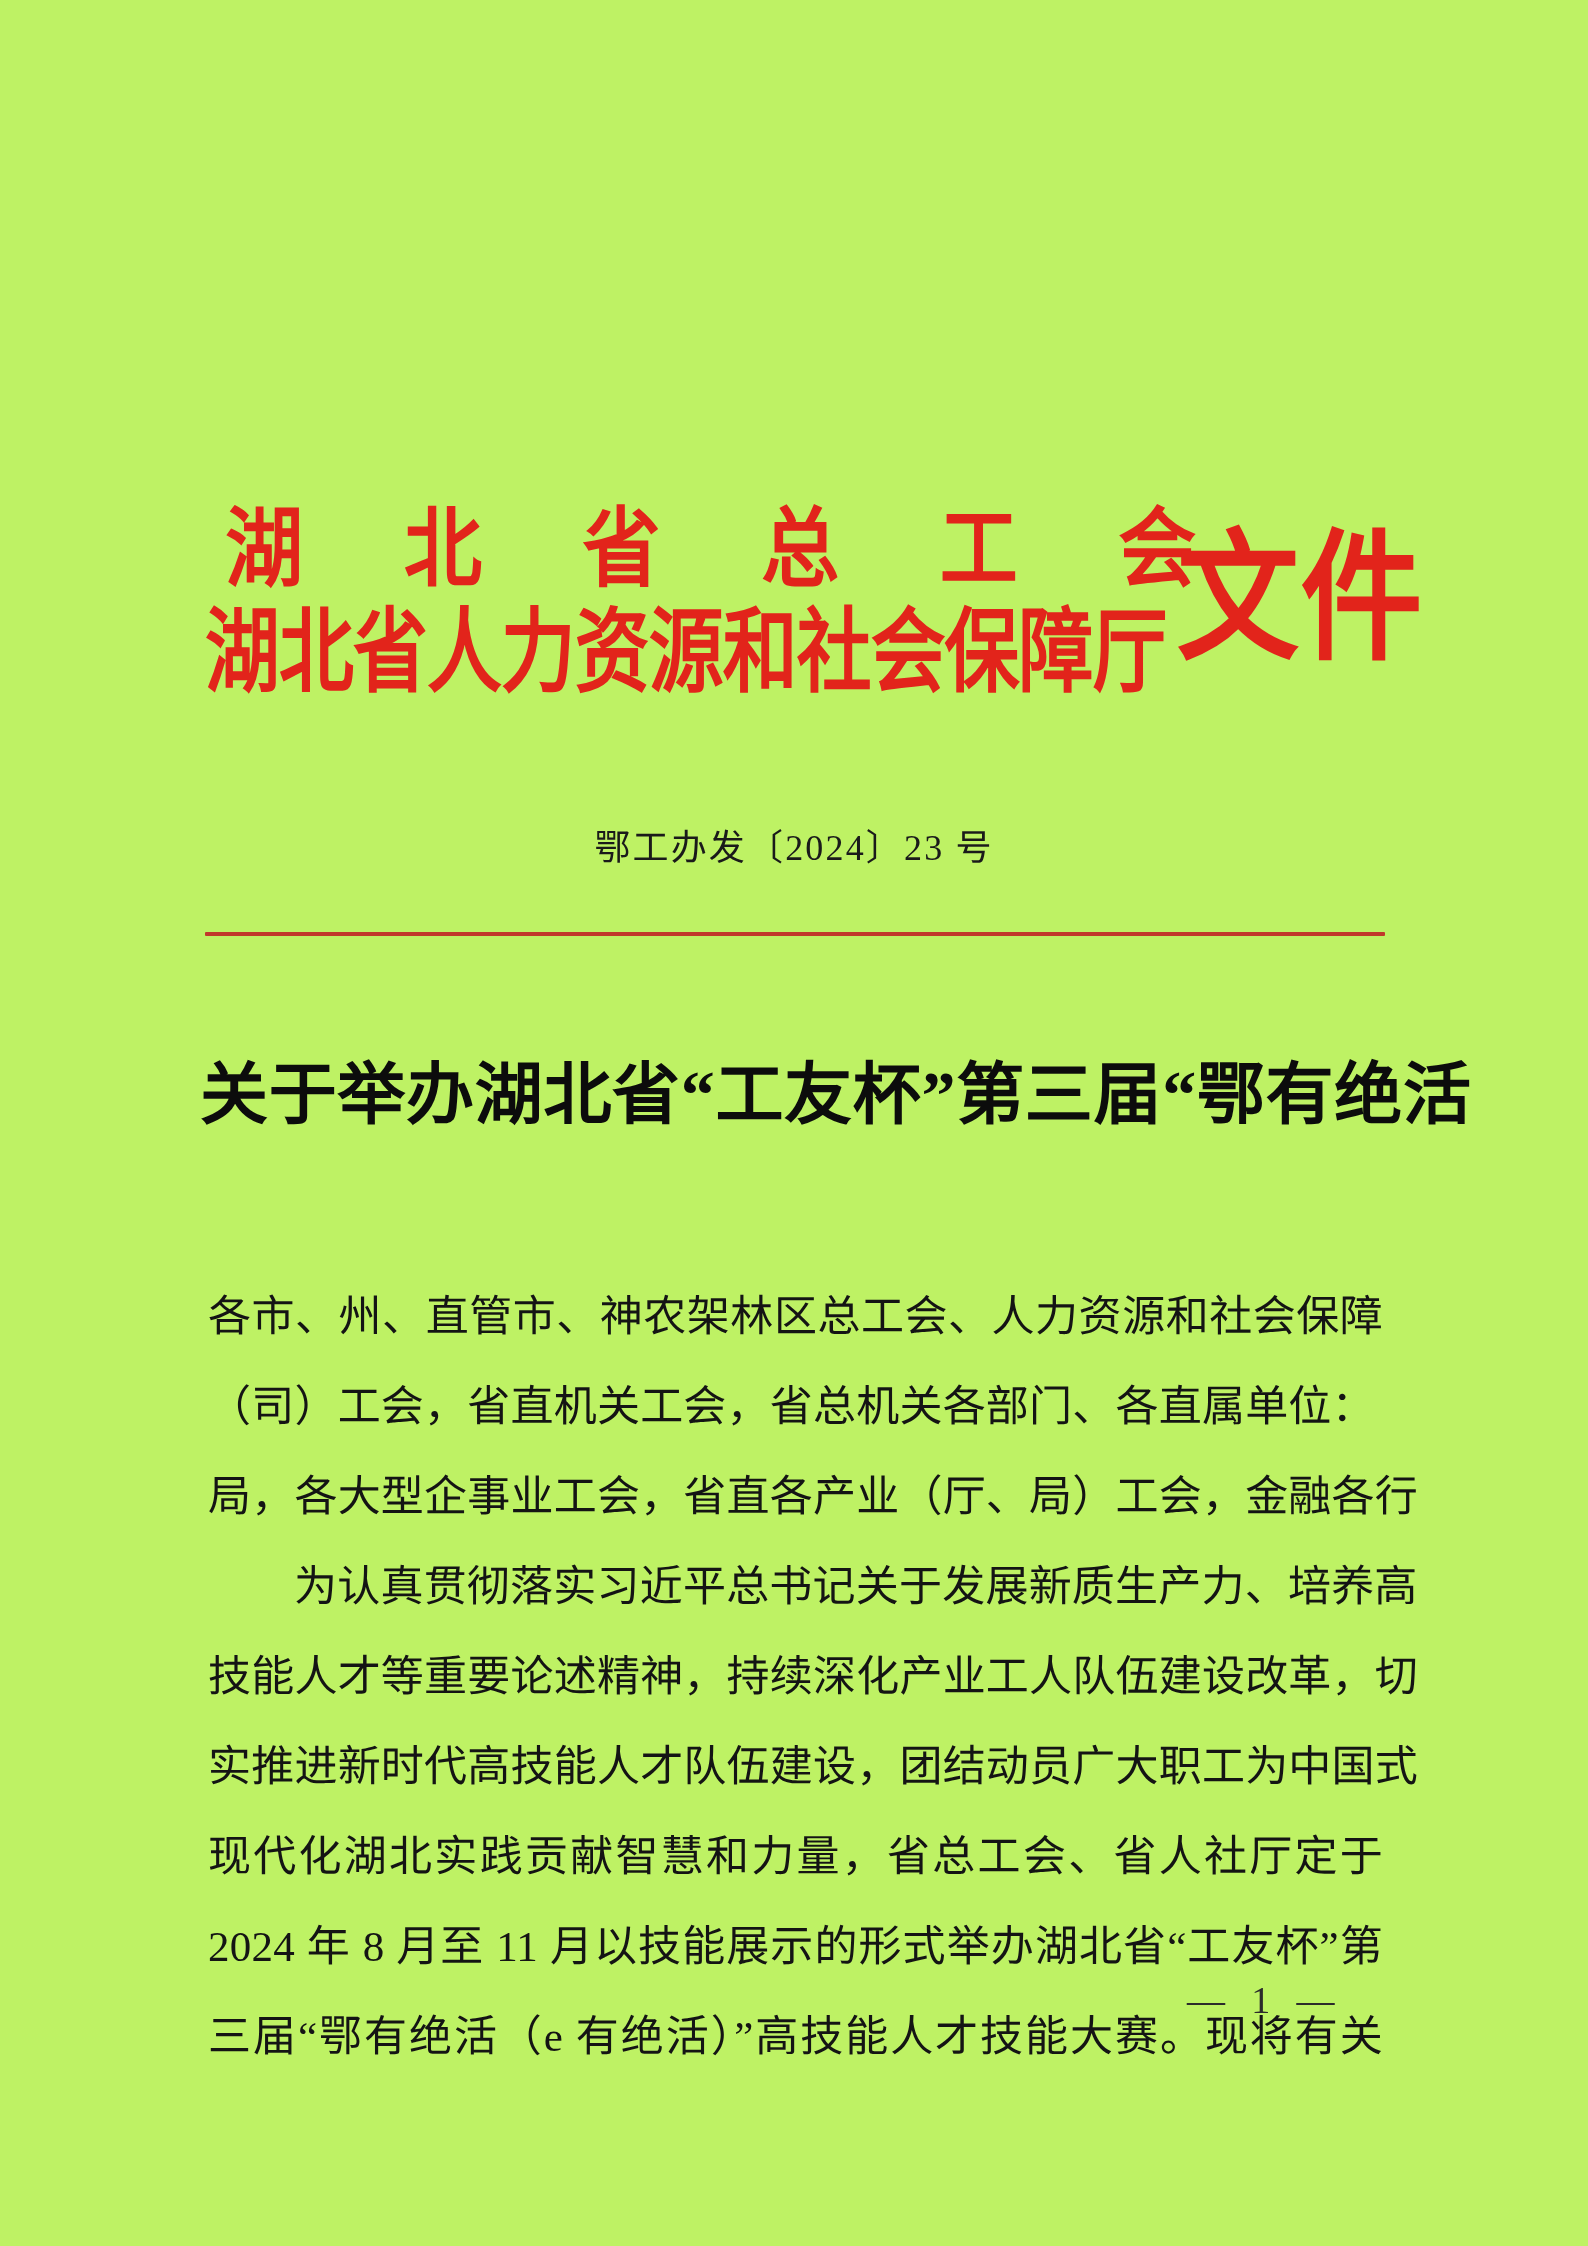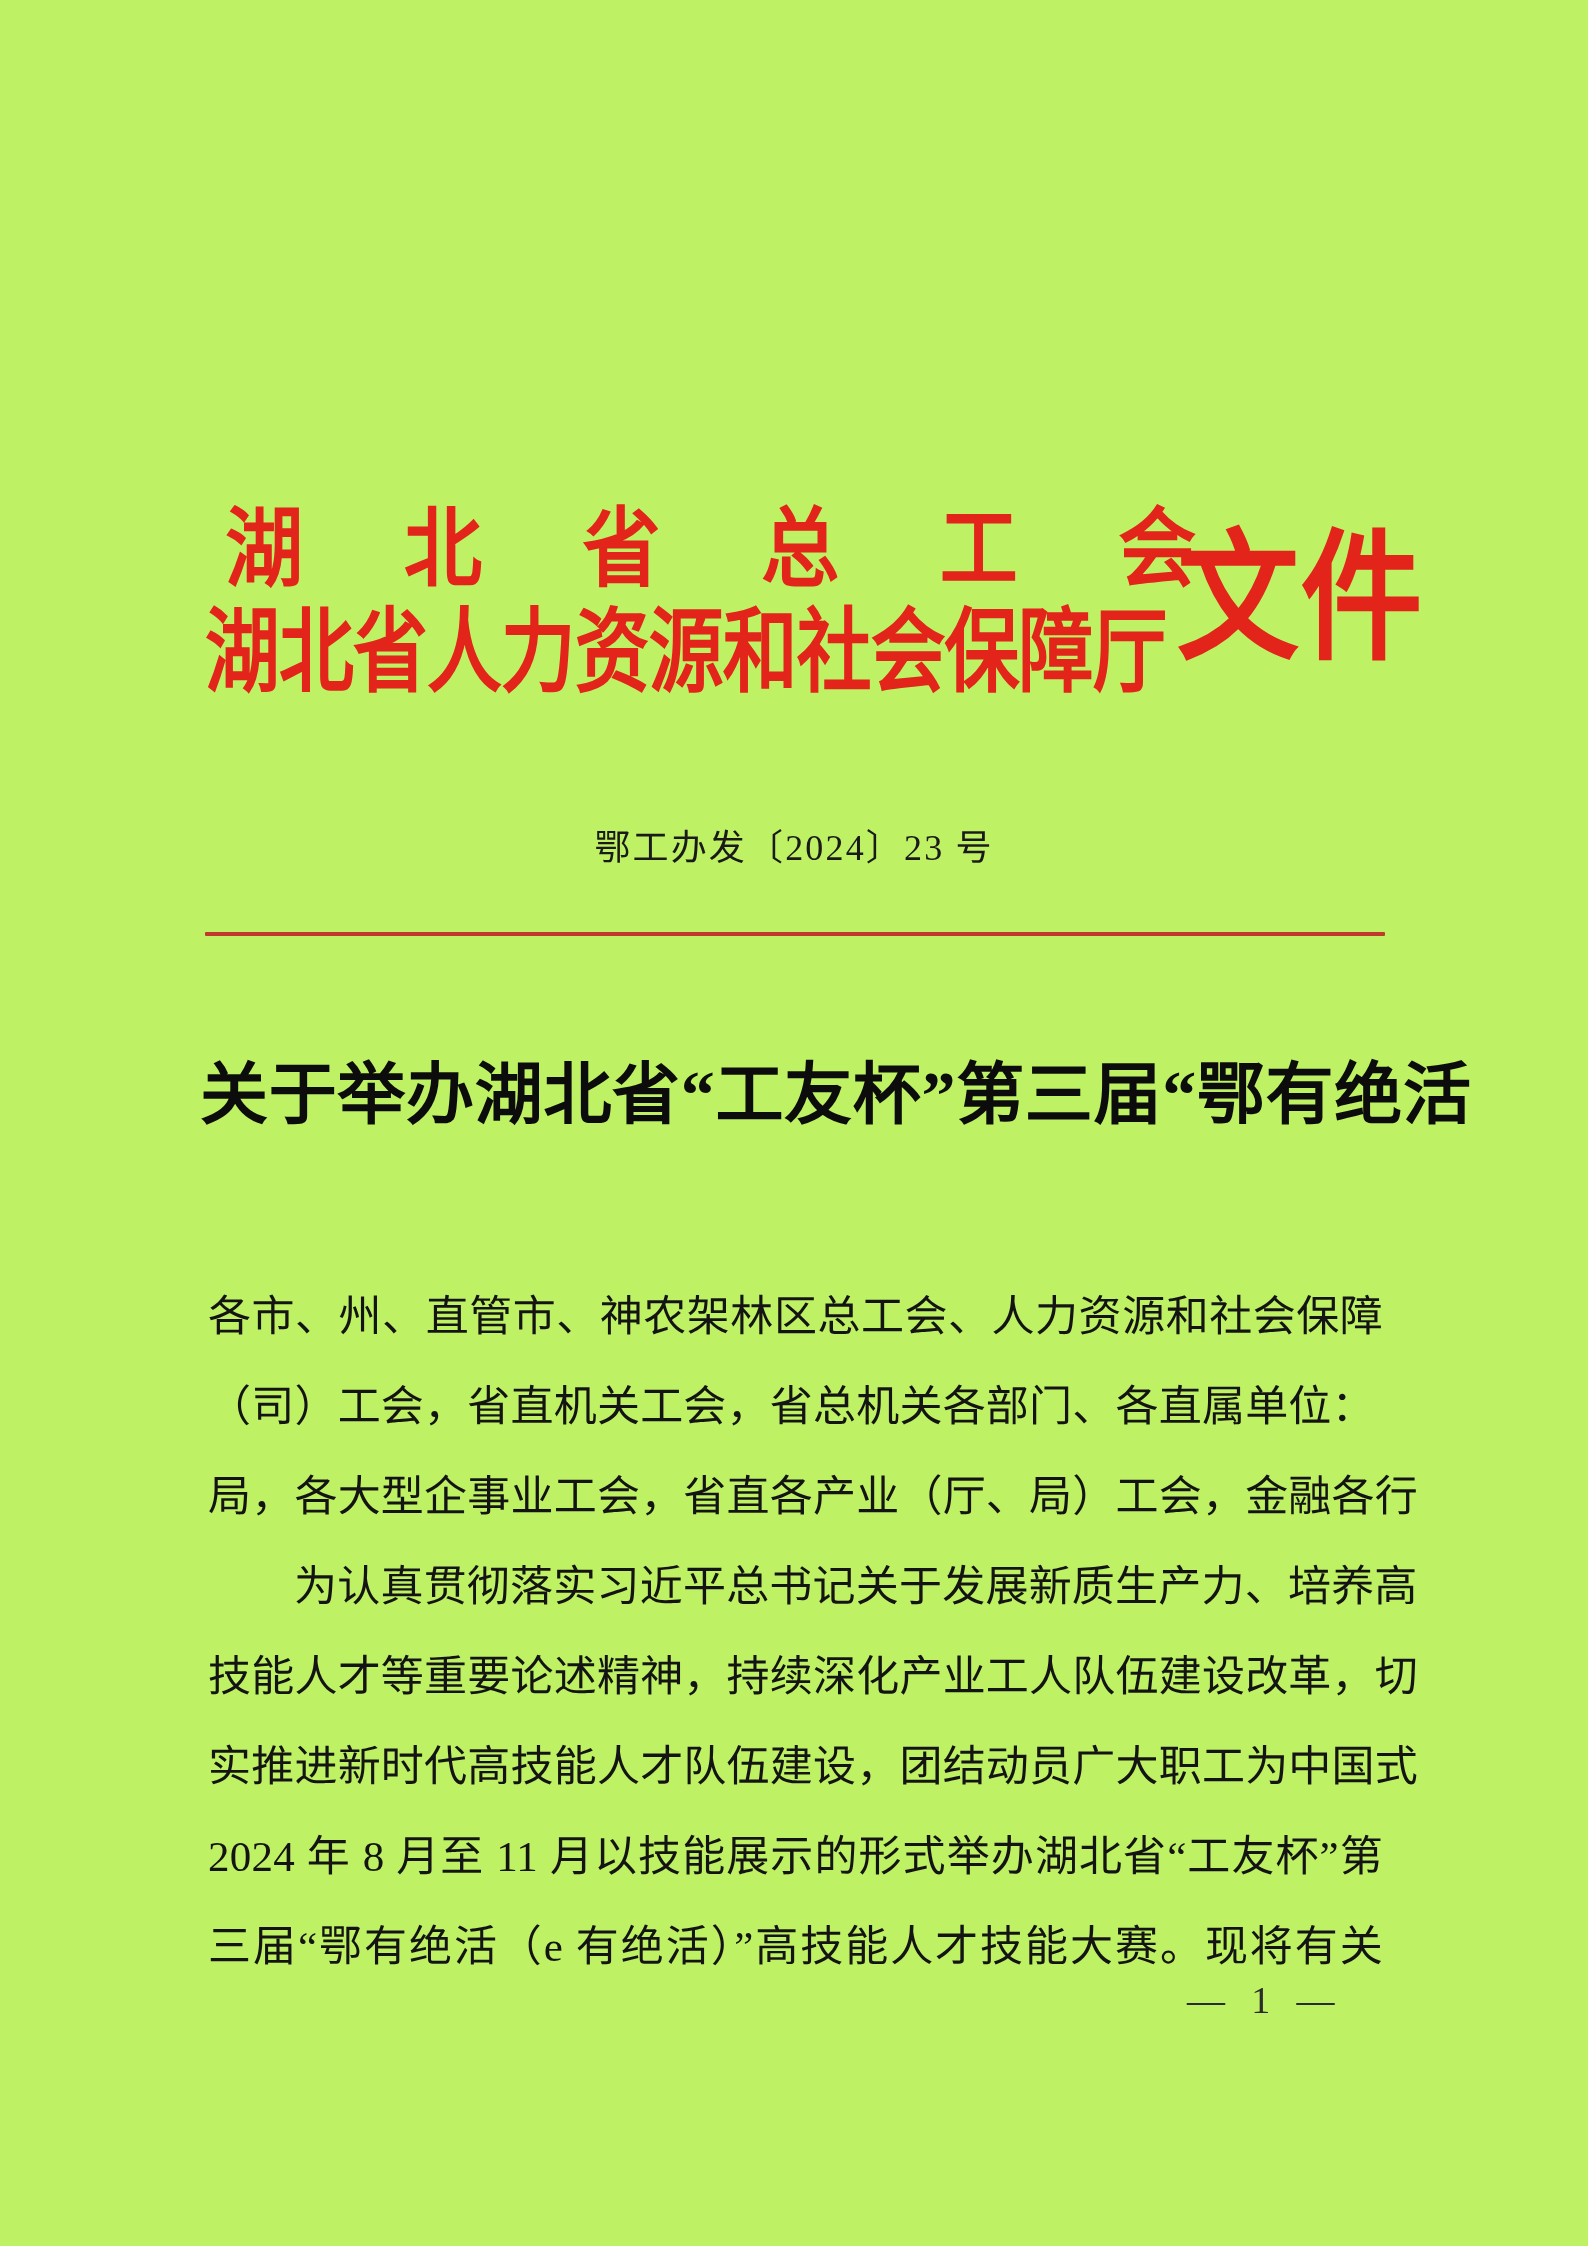--- a/index.html
+++ b/index.html
@@ -185,19 +185,20 @@
     <span class="tline">关于举办湖北省“工友杯”第三届“鄂有绝活</span>
   </div>
 
   <div class="body-text">
     <span class="pline">各市、州、直管市、神农架林区总工会、人力资源和社会保障</span>
     <span class="pline last">（司）工会，省直机关工会，省总机关各部门、各直属单位：</span>
     <span class="pline">局，各大型企事业工会，省直各产业（厅、局）工会，金融各行</span>
     <span class="pline indent">为认真贯彻落实习近平总书记关于发展新质生产力、培养高</span>
     <span class="pline">技能人才等重要论述精神，持续深化产业工人队伍建设改革，切</span>
     <span class="pline">实推进新时代高技能人才队伍建设，团结动员广大职工为中国式</span>
+    <span class="pline">现代化湖北实践贡献智慧和力量，省总工会、省人社厅定于</span>
     <span class="pline">2024 年 8 月至 11 月以技能展示的形式举办湖北省“工友杯”第</span>
     <span class="pline">三届“鄂有绝活（e 有绝活）”高技能人才技能大赛。现将有关</span>
   </div>
 
   <div class="page-number">— 1 —</div>
 
 </div>
 
 </body></html>

